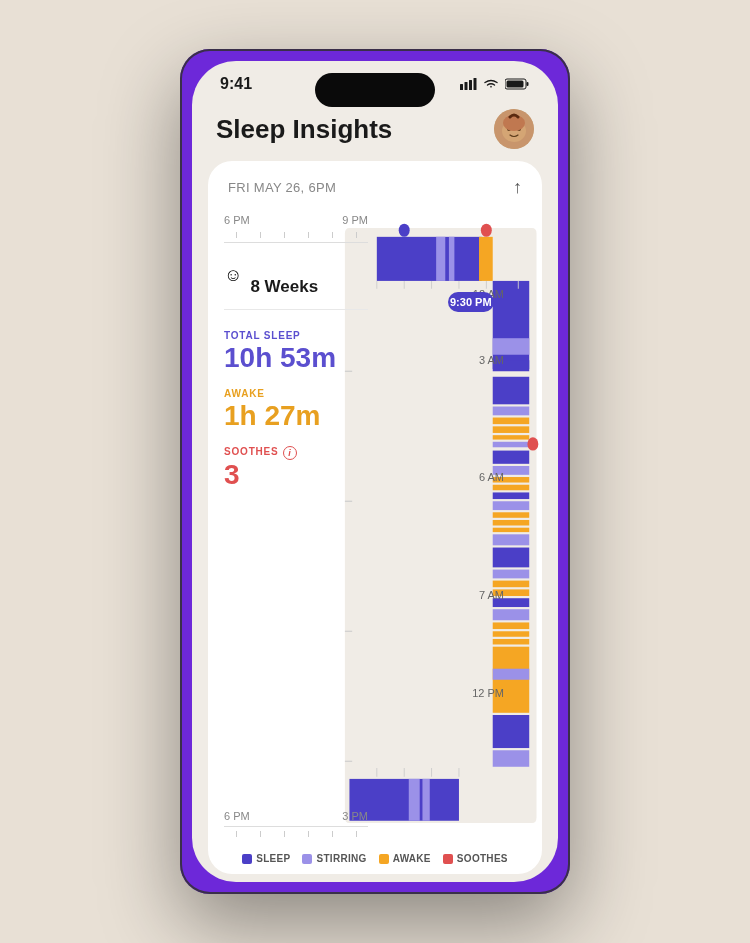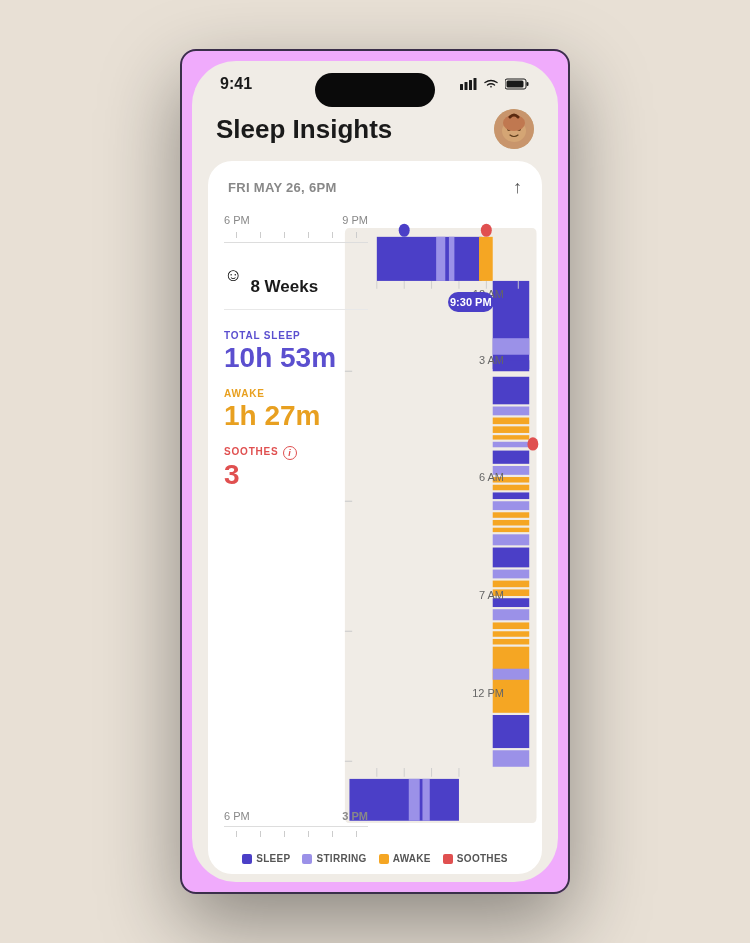--- a/index.html
+++ b/index.html
@@ -11,22 +11,22 @@
       align-items: center;
       width: 750px;
       height: 943px;
       font-family: -apple-system, BlinkMacSystemFont, 'SF Pro Display', 'Helvetica Neue', sans-serif;
       overflow: hidden;
     }
 
     .phone-frame {
       width: 390px;
       height: 845px;
-      background: #f0abfc;
-      border-radius: 16px;
+      background: #6d28d9;
+      border-radius: 30px;
       padding: 12px;
       position: relative;
       box-shadow: 0 30px 80px rgba(0,0,0,0.4), inset 0 0 0 2px #3a2f4a;
     }
 
     .phone-screen {
       width: 100%;
       height: 100%;
       background: #f0ece6;
       border-radius: 44px;
@@ -108,21 +108,21 @@
       display: flex;
       justify-content: space-between;
       align-items: center;
       padding: 16px 20px 8px;
       flex-shrink: 0;
     }
 
     .card-date {
       font-size: 13px;
       color: #888;
-      font-weight: 700;
+      font-weight: 400;
       letter-spacing: 0.3px;
     }
 
     .share-icon {
       color: #555;
       font-size: 18px;
     }
 
     
     .stats-section {
@@ -327,21 +327,21 @@
                   <div class="stat-label soothes-label">SOOTHES</div>
                   <div class="info-icon">i</div>
                 </div>
                 <div class="stat-value soothes-value">3</div>
               </div>
             </div>
 
             <div style="margin-top:auto;">
               <div style="display:flex; justify-content:space-between; margin-bottom:4px;">
                 <span style="font-size:11px;color:#888;">6 PM</span>
-                <span style="font-size:11px;color:#888;font-weight:bold;">3 PM</span>
+                <span style="font-size:11px;color:#888;">3 PM</span>
               </div>
               <div style="display:flex; justify-content:space-around; border-top:1px solid #ddd; padding-top:4px;">
                 <span style="width:1px;height:6px;background:#ccc;display:inline-block;"></span>
                 <span style="width:1px;height:6px;background:#ccc;display:inline-block;"></span>
                 <span style="width:1px;height:6px;background:#ccc;display:inline-block;"></span>
                 <span style="width:1px;height:6px;background:#ccc;display:inline-block;"></span>
                 <span style="width:1px;height:6px;background:#ccc;display:inline-block;"></span>
                 <span style="width:1px;height:6px;background:#ccc;display:inline-block;"></span>
               </div>
             </div>

